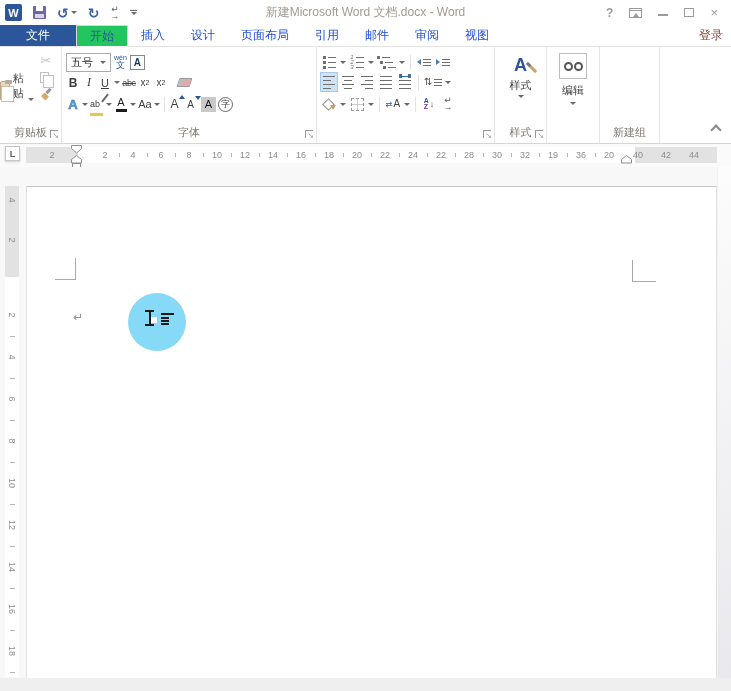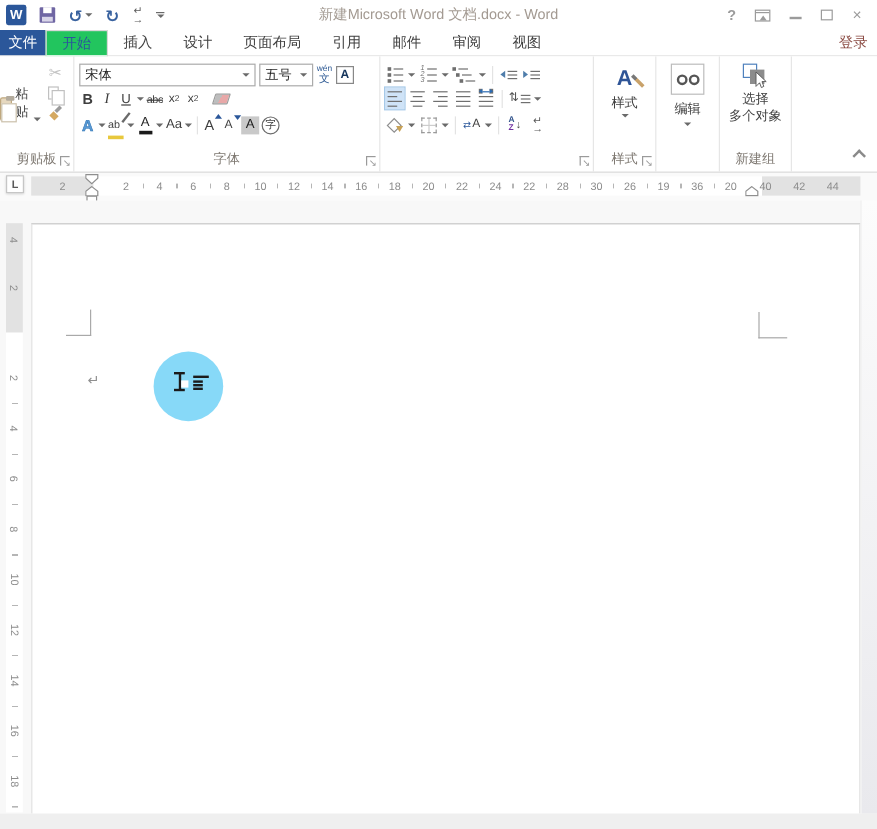--- a/index.html
+++ b/index.html
@@ -27,22 +27,22 @@
   .helpq{font-size:12px;font-weight:bold;color:#9b9b9b}
   .ribopt{width:13px;height:10px;border:1px solid #9b9b9b;position:relative}
   .ribopt::before{content:"";position:absolute;left:0;right:0;top:1px;height:1px;background:#9b9b9b}
   .ribopt::after{content:"";position:absolute;left:3px;top:4px;border-left:3px solid transparent;border-right:3px solid transparent;border-bottom:4px solid #9b9b9b}
   .minbar{width:10px;height:2px;background:#9b9b9b;margin-top:4px}
   .maxbox{width:10px;height:9px;border:1px solid #9b9b9b}
   .closex{font-size:13px;line-height:1}
 
   
   .tabrow{position:absolute;top:25px;left:0;right:0;height:22px;display:flex;align-items:stretch;background:#fff;border-bottom:1px solid #e4e4e4;font-size:12px}
-  .filetab{background:#2b579a;color:#fff;padding:0 7px;display:flex;align-items:center}
-  .tab{padding:0 13px;display:flex;align-items:center;color:#404040}
+  .filetab{background:#2b579a;color:#fff;padding:0 26px;display:flex;align-items:center}
+  .tab{padding:0 13px;display:flex;align-items:center;color:#1d4ed8}
   .tab.active{color:#2b579a;background:#22c55e;border:1px solid #d8d8d8;border-bottom:1px solid #fff;margin-bottom:-1px}
   .signin{margin-left:auto;margin-right:8px;display:flex;align-items:center;color:#8a4a42}
 
   
   .ribbon{position:absolute;top:47px;left:0;right:0;height:97px;background:#fff;border-bottom:1px solid #d5d5d5;display:flex}
   .rgroup{position:relative;border-right:1px solid #e6e6e6;flex:none;height:96px}
   .rgroup.filler{flex:1;border-right:none}
   .glabel{position:absolute;bottom:3px;left:2px;right:2px;text-align:center;font-size:11px;color:#7e7871;white-space:nowrap}
   .dlg{position:absolute;right:3px;bottom:5px;width:8px;height:8px;border-top:1px solid #9a9a9a;border-left:1px solid #9a9a9a}
   .dlg span{position:absolute;right:-1px;bottom:-2px;font-size:8px;color:#9a9a9a;line-height:1}
@@ -257,24 +257,20 @@
       </div>
     </div>
     <span class="glabel">剪贴板</span>
     <span class="dlg">
         <span>↘</span>
       </span>
   </div>
 
   <div class="rgroup" style="width:255px">
     <div class="fr fr1">
-      <div class="combo cname">
-        <span>宋体</span>
-          <span class="dd dd3"></span>
-      </div>
       <div class="combo csize">
         <span>五号</span>
           <span class="dd dd3"></span>
       </div>
       <span class="phon">
         <span class="pt">wén</span>
         <span class="pb2">文</span>
       </span>
       <span class="charbd">A</span>
     </div>
@@ -509,29 +505,20 @@
       <span class="binocbox">
           <span class="bc"></span>
           <span class="bc"></span>
         </span>
       <span class="btnlabel">编辑</span>
       <span class="dd dd3"></span>
     </div>
   </div>
 
   <div class="rgroup" style="width:60px">
-    <div class="selbtn">
-      <svg width="24" height="24">
-        <rect x="1.5" y="1.5" width="11" height="11" fill="none" stroke="#4f81bd"></rect>
-        <rect x="7" y="6" width="12" height="12" fill="#8c8c8c"></rect>
-        <path d="M12 8 L12 20 L15 17 L16.5 21 L18.5 20 L17 16 L20.5 16 Z" fill="#fff" stroke="#5a5a5a" stroke-width="0.8"></path>
-      </svg>
-      <span class="btnlabel">选择</span>
-      <span class="btnlabel">多个对象</span>
-    </div>
     <span class="glabel">新建组</span>
   </div>
 
   <div class="rgroup filler">
     <span class="ribchev"></span>
   </div>
 </div>
 
 <div class="rulerband">
   <div class="tabsel">L</div>
@@ -548,21 +535,21 @@
         <span class="hcell">12</span>
         <span class="hcell">14</span>
         <span class="hcell">16</span>
         <span class="hcell">18</span>
         <span class="hcell">20</span>
         <span class="hcell">22</span>
         <span class="hcell">24</span>
         <span class="hcell">22</span>
         <span class="hcell">28</span>
         <span class="hcell">30</span>
-        <span class="hcell">26</span>
+        <span class="hcell">32</span>
         <span class="hcell">19</span>
         <span class="hcell">36</span>
         <span class="hcell">20</span>
       </div>
     <div class="hseg3">
         <span class="hcell">40</span>
         <span class="hcell">42</span>
         <span class="hcell">44</span>
       </div>
   </div>

